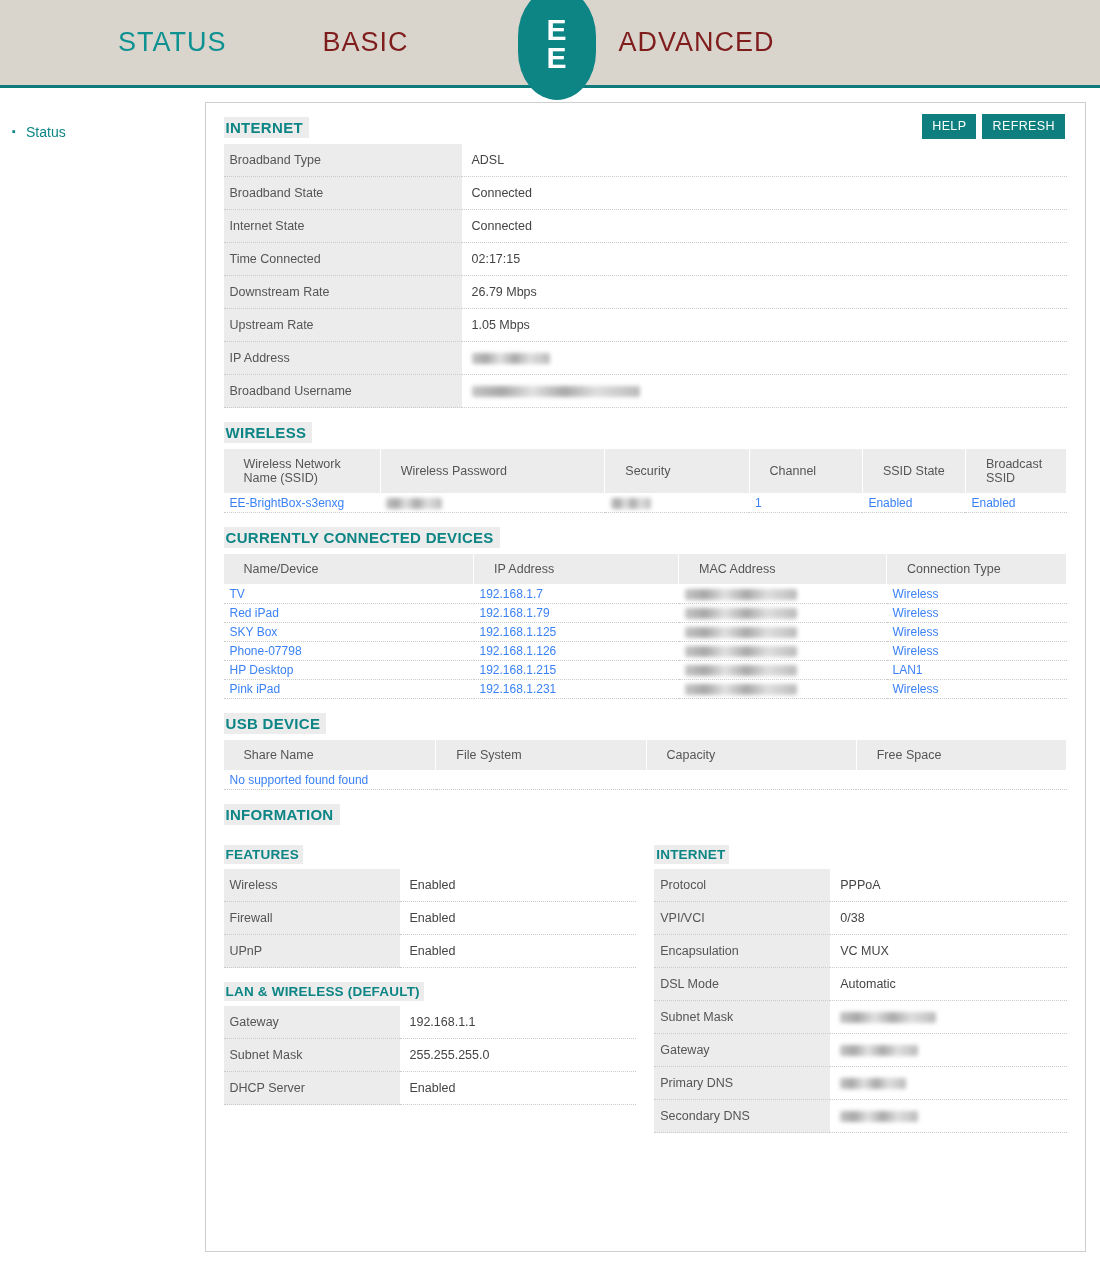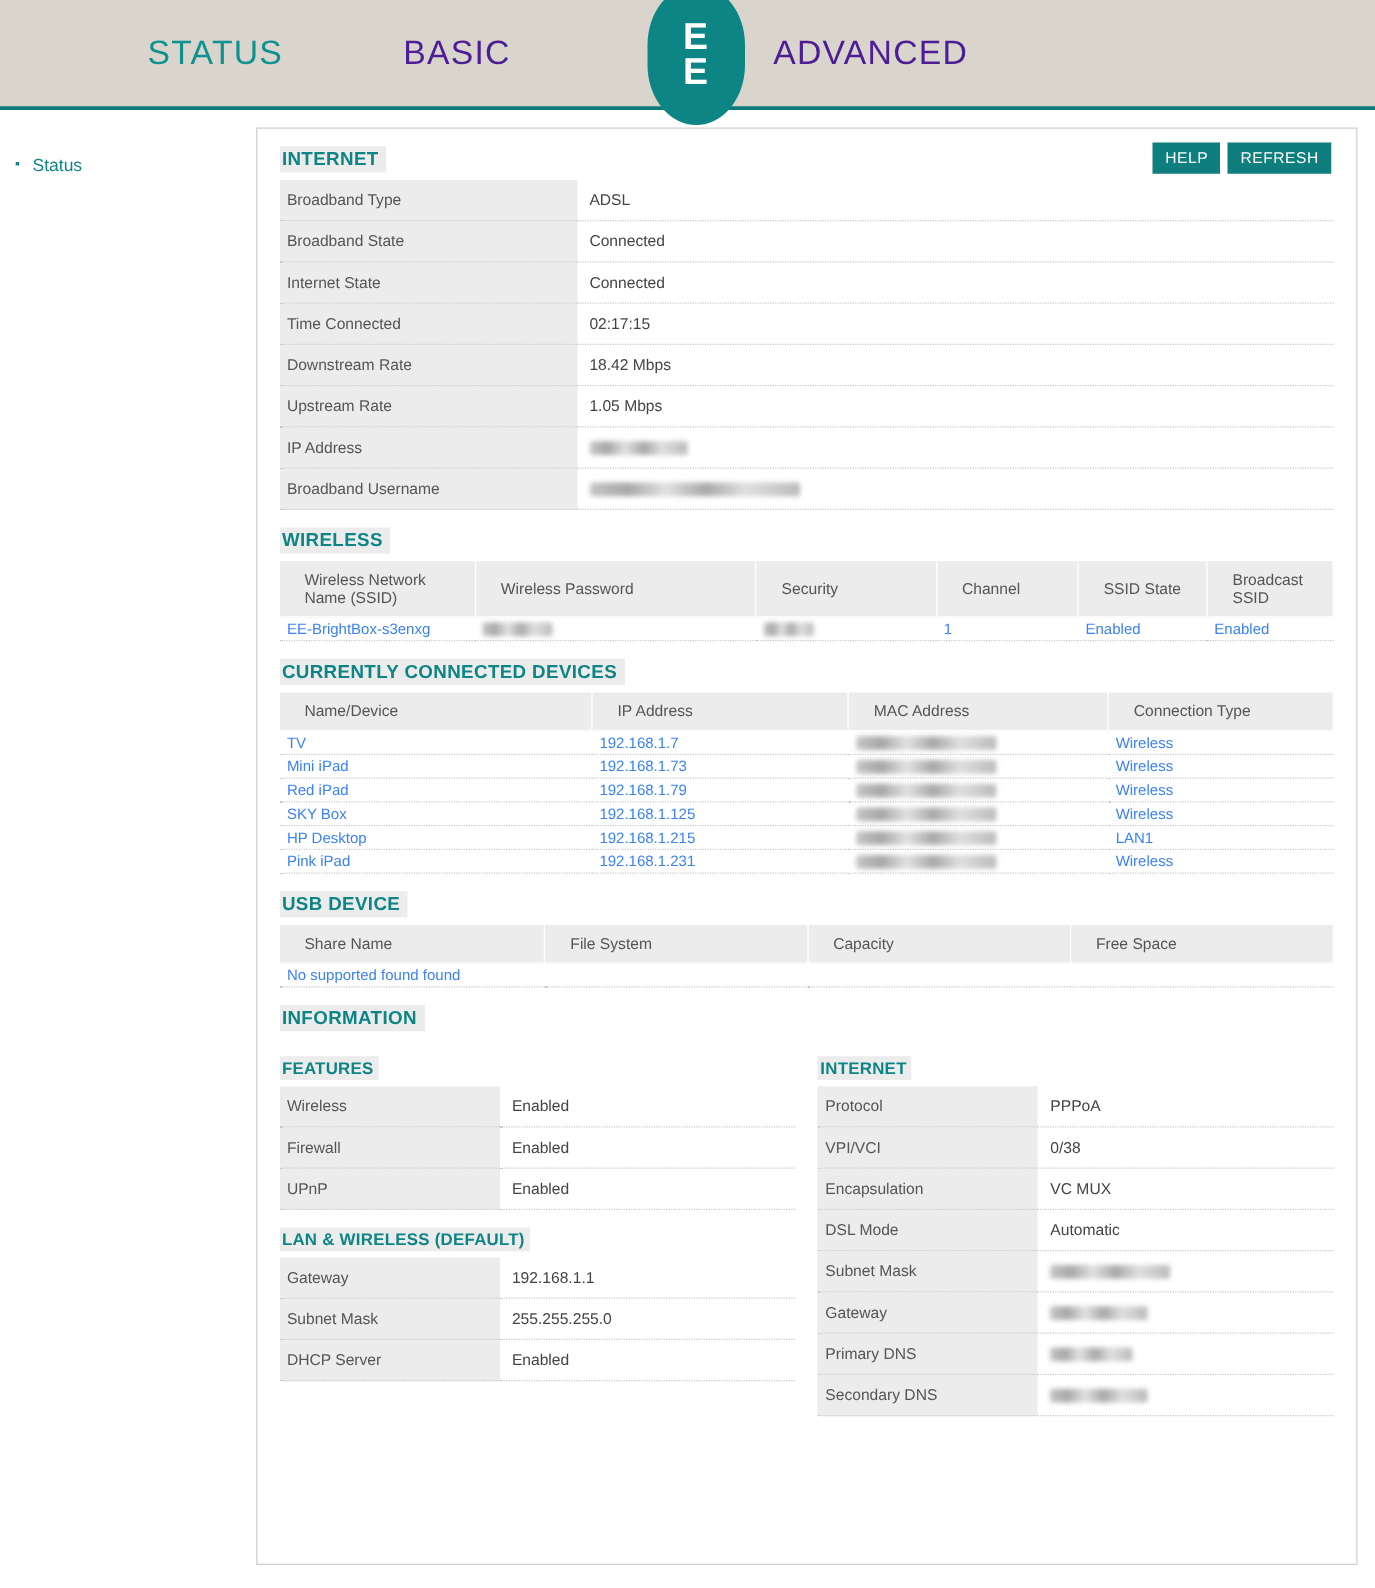--- a/index.html
+++ b/index.html
@@ -28,21 +28,21 @@
   .nav {
     display: flex;
     align-items: center;
     height: 85px;
     padding-left: 118px;
     box-sizing: border-box;
   }
   .nav-item {
     font-size: 27px;
     letter-spacing: 1px;
-    color: #4c1d95;
+    color: #7f1d1d;
     margin-right: 96px;
     cursor: pointer;
     font-weight: normal;
   }
   .nav-item.active {
     color: #0e9191;
   }
   .nav-item.gap {
     margin-right: 210px;
   }
@@ -286,21 +286,21 @@
             <tr>
               <td class="k">Internet State</td>
               <td class="v">Connected</td>
             </tr>
             <tr>
               <td class="k">Time Connected</td>
               <td class="v">02:17:15</td>
             </tr>
             <tr>
               <td class="k">Downstream Rate</td>
-              <td class="v">18.42 Mbps</td>
+              <td class="v">26.79 Mbps</td>
             </tr>
             <tr>
               <td class="k">Upstream Rate</td>
               <td class="v">1.05 Mbps</td>
             </tr>
             <tr>
               <td class="k">IP Address</td>
               <td class="v"><span class="redact" style="width: 78px;"></span></td>
             </tr>
             <tr>
@@ -363,34 +363,34 @@
             </tr>
           </thead>
         <tbody id="devices-rows">
             <tr>
               <td>TV</td>
               <td>192.168.1.7</td>
               <td><span class="redact" style="width: 112px;"></span></td>
               <td>Wireless</td>
             </tr>
             <tr>
-              <td>Mini iPad</td>
-              <td>192.168.1.73</td>
-              <td><span class="redact" style="width: 112px;"></span></td>
-              <td>Wireless</td>
-            </tr>
-            <tr>
               <td>Red iPad</td>
               <td>192.168.1.79</td>
               <td><span class="redact" style="width: 112px;"></span></td>
               <td>Wireless</td>
             </tr>
             <tr>
               <td>SKY Box</td>
               <td>192.168.1.125</td>
+              <td><span class="redact" style="width: 112px;"></span></td>
+              <td>Wireless</td>
+            </tr>
+            <tr>
+              <td>Phone-07798</td>
+              <td>192.168.1.126</td>
               <td><span class="redact" style="width: 112px;"></span></td>
               <td>Wireless</td>
             </tr>
             <tr>
               <td>HP Desktop</td>
               <td>192.168.1.215</td>
               <td><span class="redact" style="width: 112px;"></span></td>
               <td>LAN1</td>
             </tr>
             <tr>

